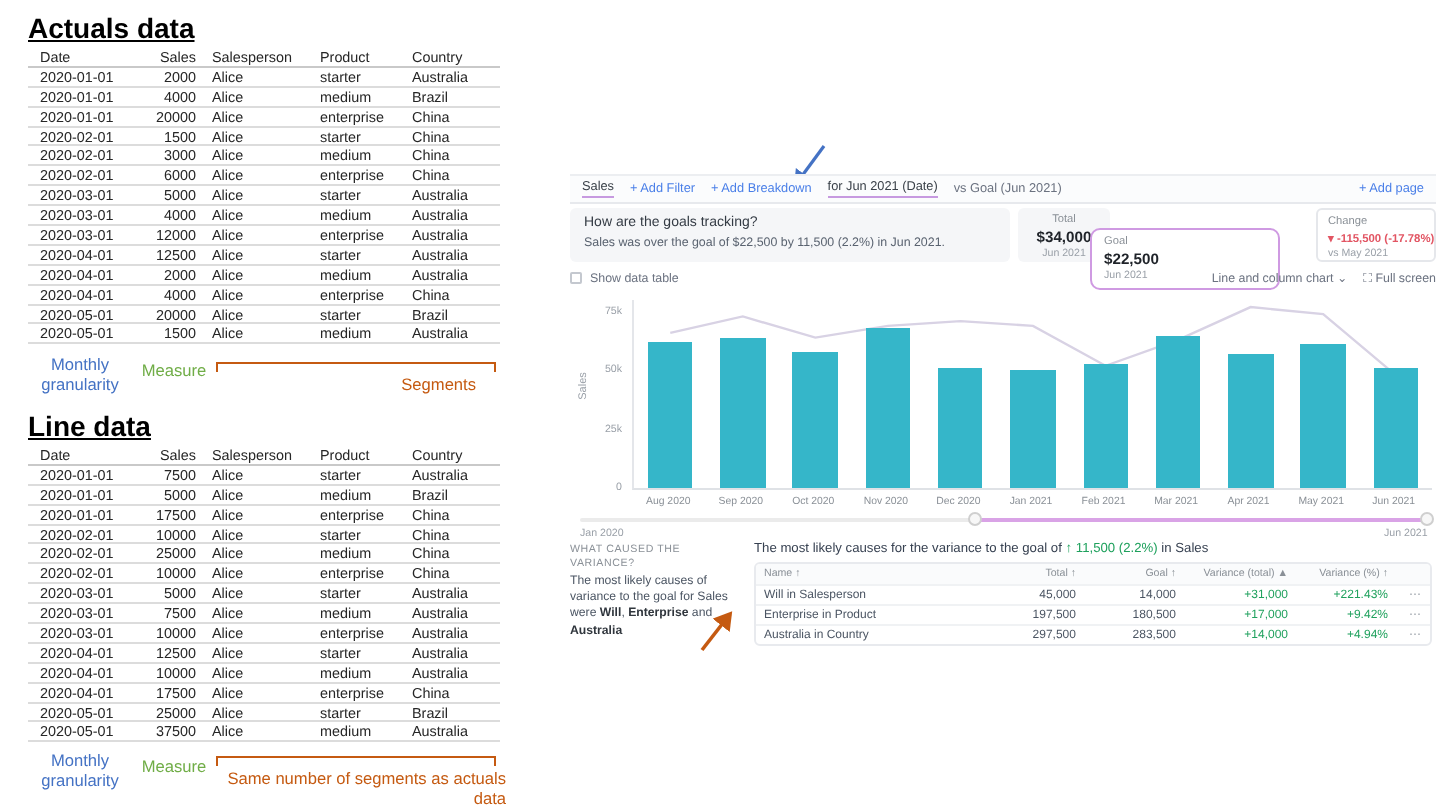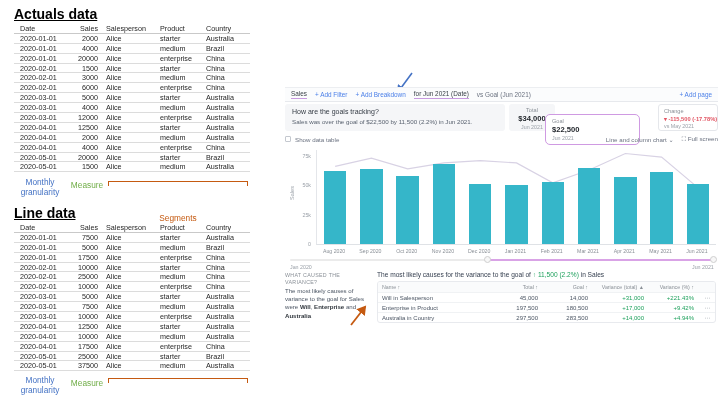--- a/index.html
+++ b/index.html
@@ -10,21 +10,21 @@
   
   .sheet-title { font-size:14px; font-weight:bold; color:#000; text-decoration:underline; }
   .sheet { width:236px; font-size:7.2px; color:#262626; }
   .sheet .tr { display:grid; grid-template-columns:52px 40px 54px 46px 44px; height:9.9px; line-height:9.9px; border-bottom:1px solid #dcdcdc; }
   .sheet .thead .tr { border-bottom:1px solid #c9c9c9; }
   .sheet .td { overflow:hidden; white-space:nowrap; }
   .sheet .td.c0 { padding-left:6px; }
   .sheet .td.c1 { text-align:right; padding-right:8px; }
   .ann-blue { color:#4472c4; font-size:8.3px; text-align:center; line-height:1.25; }
   .ann-green { color:#70ad47; font-size:8.3px; text-align:center; }
-  .ann-orange { color:#c55a11; font-size:8.3px; text-align:center; line-height:1.2;margin-top:26px; }
+  .ann-orange { color:#c55a11; font-size:8.3px; text-align:right; line-height:1.2; }
   .bracket { border-top:1.5px solid #c55a11; border-left:1.5px solid #c55a11; border-right:1.5px solid #c55a11; height:5px; }
 
   
   .dash-toolbar { left:285px; top:87px; width:433px; height:15px; border-top:1px solid #eceef1; border-bottom:1px solid #e7e9ed; background:#fbfcfd; display:flex; align-items:center; gap:8px; padding:0 6px; font-size:6.4px; color:#3a4149; }
   .tb-link { color:#4a7fe8; }
   .tb-underline { border-bottom:1.6px solid #c79ae0; padding-bottom:1px; }
   .tb-muted { color:#6b7280; }
   .tb-addpage { margin-left:auto; color:#4a7fe8; }
 
   .qbox { left:285px; top:104px; width:220px; height:27px; background:#f5f6f8; border-radius:3px; padding:4px 7px; }

